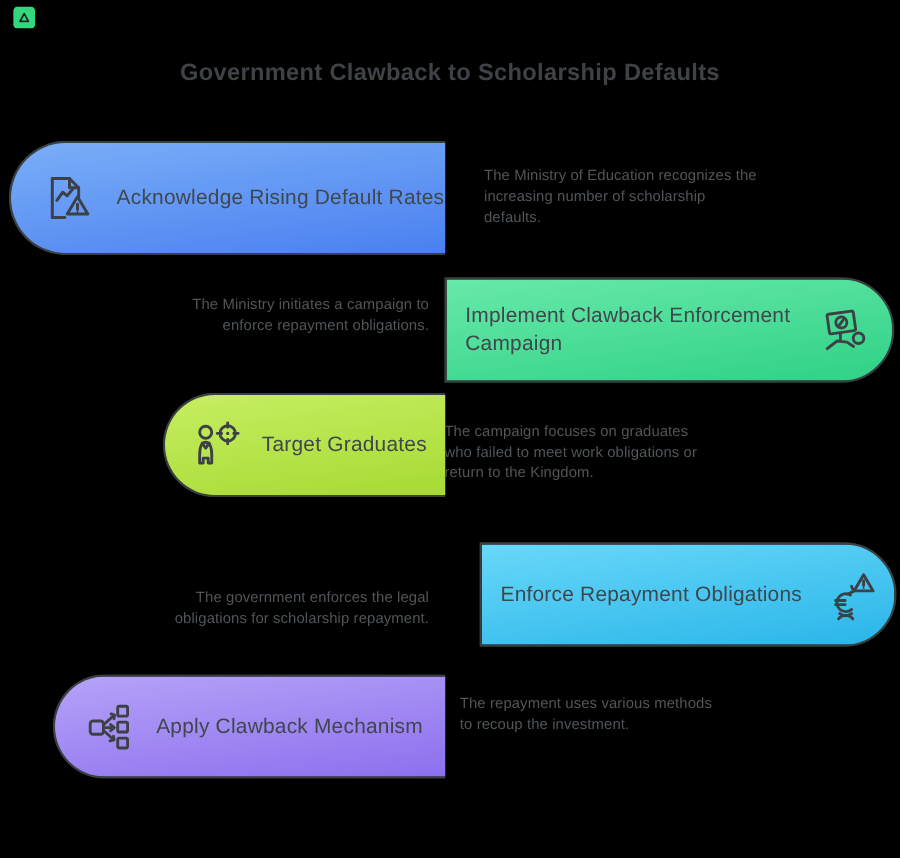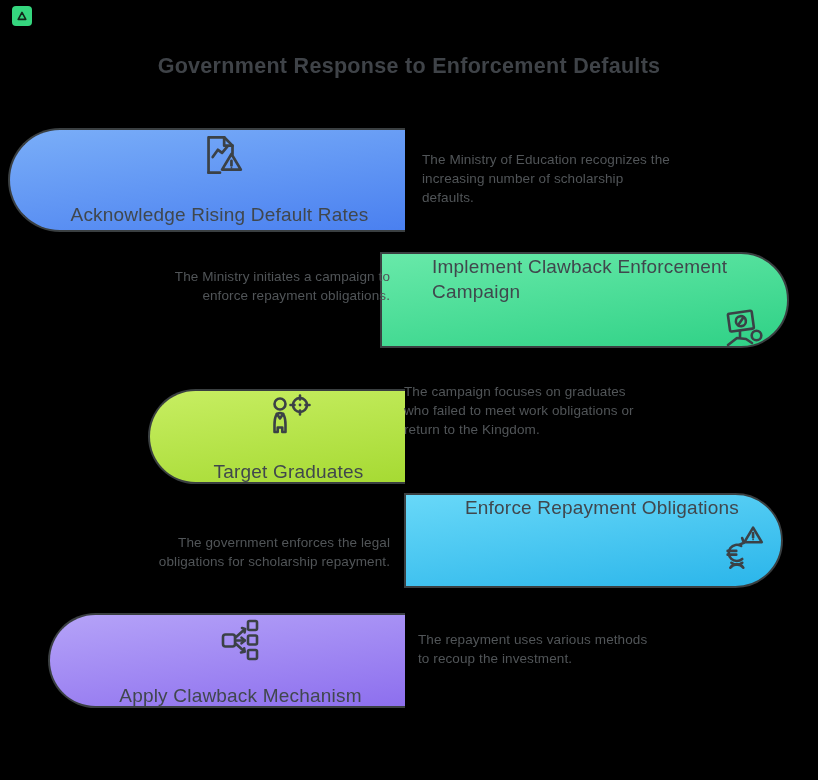--- a/index.html
+++ b/index.html
@@ -9,64 +9,64 @@
     font-family:"Liberation Sans","DejaVu Sans",sans-serif;
   }
   .canvas{position:absolute;inset:0;}
   .watermark{position:absolute;left:12px;top:6px;width:20px;height:20px;}
   .title{
     position:absolute;top:54px;left:0;width:100%;text-align:center;
     font-size:21.5px;font-weight:700;color:#3f4348;letter-spacing:.3px;
   }
   .pill{
     position:absolute;display:flex;align-items:center;
-    border:2.5px solid #3a3f41;box-sizing:border-box;flex-direction:column;
+    border:2.5px solid #3a3f41;box-sizing:border-box;
   }
   .pill .icon{flex:0 0 auto;display:flex;align-items:center;justify-content:center;}
   .pill-label{
     font-size:19px;color:#40474d;line-height:1.32;letter-spacing:.2px;
   }
   
   .p1{left:8px;top:128px;width:397px;height:104px;border-radius:52px 0 0 52px;padding-left:24px;gap:22px;border-right:none;}
   
-  .p2{left:380px;top:252px;width:409px;height:96px;border-radius:0 48px 48px 0;padding-left:17px;border-left-width:2px;}
+  .p2{left:404px;top:252px;width:409px;height:96px;border-radius:0 48px 48px 0;padding-left:17px;border-left-width:2px;}
   .p2 .pill-label{width:322px;}
   .p2 .icon{margin-left:auto;margin-right:20px;}
   
-  .p3{left:148px;top:389px;width:257px;height:95px;border-radius:48px 0 0 48px;padding-left:22px;gap:18px;border-right:none;}
+  .p3{left:148px;top:357px;width:257px;height:95px;border-radius:48px 0 0 48px;padding-left:22px;gap:18px;border-right:none;}
   
   .p4{left:404px;top:493px;width:379px;height:95px;border-radius:0 48px 48px 0;padding-left:17px;border-left-width:2px;}
   .p4 .icon{margin-left:auto;margin-right:16px;}
   
   .p5{left:48px;top:613px;width:357px;height:95px;border-radius:48px 0 0 48px;padding-left:26px;gap:18px;border-right:none;align-items:center;}
 
   .desc{
     position:absolute;font-size:13.5px;line-height:1.4;color:#515558;letter-spacing:.1px;
   }
-  .d1{left:422px;top:151px;width:255px;text-align:left;}
+  .d1{left:440px;top:151px;width:255px;text-align:left;}
   .d2{left:150px;top:268px;width:240px;text-align:right;}
   .d3{left:404px;top:383px;width:238px;text-align:left;}
   .d4{left:150px;top:510px;width:240px;text-align:right;margin-top:24px;}
   .d5{left:418px;top:631px;width:230px;text-align:left;}
 
   svg.glyph{display:block;}
 </style>
 </head>
 <body style="background: rgb(0, 0, 0);">
 
 <div class="canvas">
 
   <div class="watermark">
     <svg class="glyph" width="20" height="20" viewBox="0 0 20 20">
       <rect width="20" height="20" rx="4" fill="#35d67e"></rect>
       <path d="M6.2 13.4l3.8-7 3.8 7z" fill="none" stroke="#13281c" stroke-width="1.6" stroke-linejoin="round"></path>
     </svg>
   </div>
 
-  <div class="title" style="color: rgb(63, 67, 72);">Government Response to Enforcement Defaults</div>
+  <div class="title" style="color: rgb(63, 67, 72);">Government Clawback to Scholarship Defaults</div>
 
   <div class="pill p1" style="background: linear-gradient(172deg, rgb(122, 174, 248) 0%, rgb(74, 128, 240) 100%);">
     <span class="icon">
       <svg class="glyph" width="50" height="50" viewBox="0 0 48 48" fill="none" stroke="#3b4146" stroke-width="2.6" stroke-linecap="round" stroke-linejoin="round">
         <path d="M13 41V7h15l8 8v8"></path>
         <path d="M28 7v8h8"></path>
         <path d="M13 41h11"></path>
         <path d="M17 26l5-7 4 3 5-6"></path>
         <path d="M35 23l9 15H26z"></path>
         <path d="M35 29.5v4.5"></path>
@@ -102,21 +102,21 @@
         <path d="M11.8 21.8l3.2 4.6 3.2-4.6"></path>
         <circle cx="35" cy="13" r="7"></circle>
         <path d="M35 3.5v4M35 18.5v4M25.5 13h4M40.5 13h4"></path>
         <circle cx="35" cy="13" r="1.4" fill="#3b4146" stroke="none"></circle>
       </svg>
     </span>
     <span class="pill-label">Target Graduates</span>
   </div>
   <div class="desc d3">The campaign focuses on graduates who failed to meet work obligations or return to the Kingdom.</div>
 
-  <div class="pill p4" style="background: linear-gradient(172deg, rgb(104, 216, 248) 0%, rgb(42, 181, 234) 100%);">
+  <div class="pill p4" style="background: linear-gradient(172deg, rgb(104, 216, 248) 0%, rgb(42, 181, 234) 100%); margin-left: 32px;">
     <span class="pill-label">Enforce Repayment Obligations</span>
     <span class="icon">
       <svg class="glyph" width="52" height="52" viewBox="0 0 48 48" fill="none" stroke="#3b4146" stroke-width="2.4" stroke-linecap="round" stroke-linejoin="round">
         <path d="M37 7l8 13.5H29z"></path>
         <path d="M37 12v4"></path>
         <circle cx="37" cy="18" r="0.8" fill="#3b4146" stroke="none"></circle>
         <path d="M26 24a7.5 7.5 0 1 0 1 12"></path>
         <path d="M13.5 28.5h8M13.5 32h8"></path>
         <path d="M24 23l4.5-2-1.6-4.4"></path>
         <path d="M16 44c3-4 9-4 12 0"></path>

